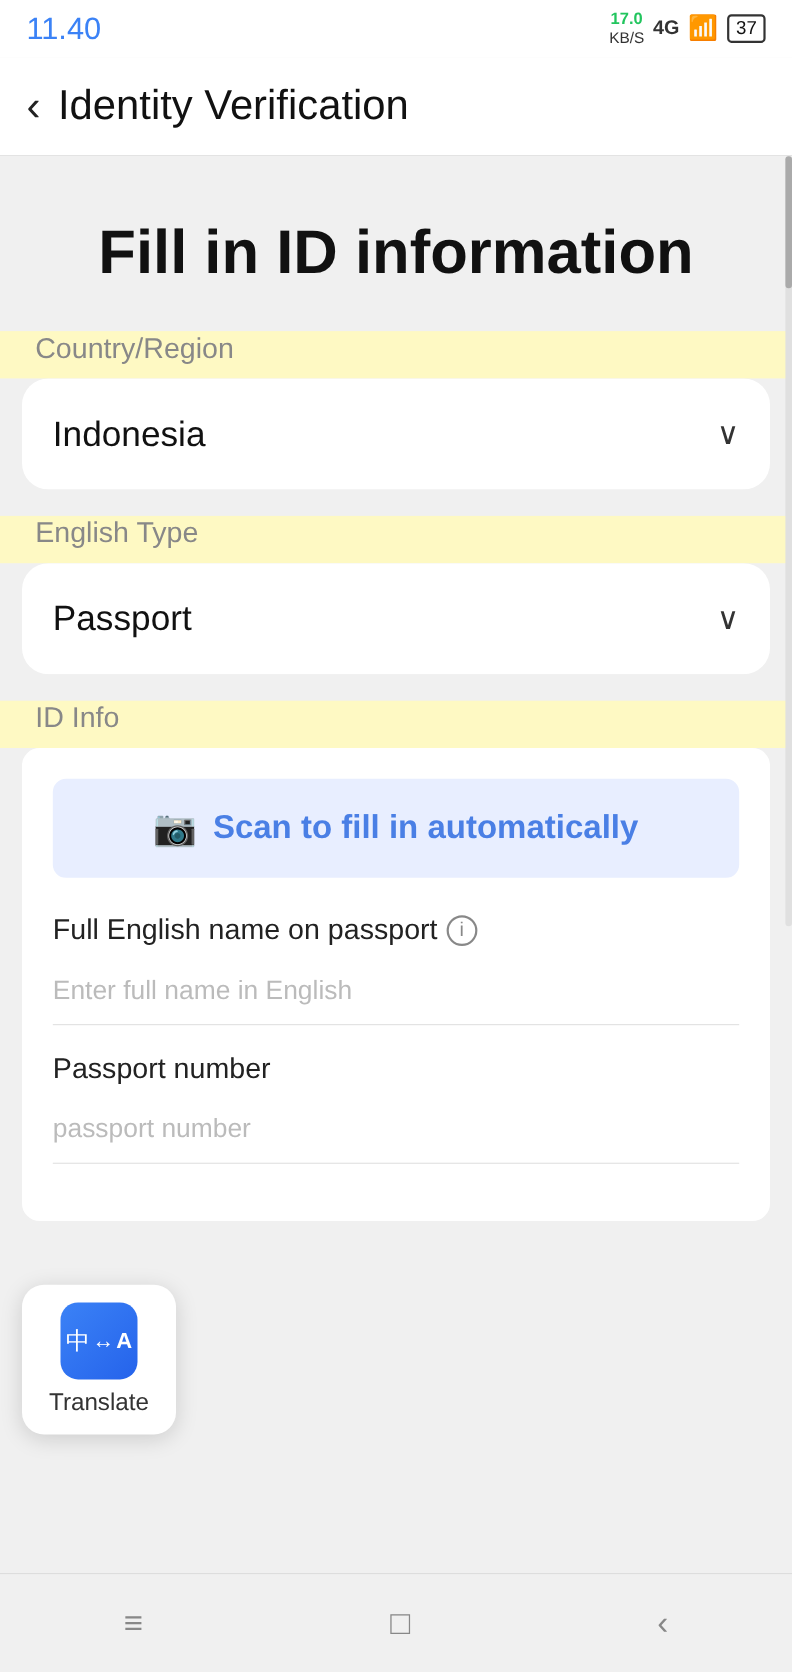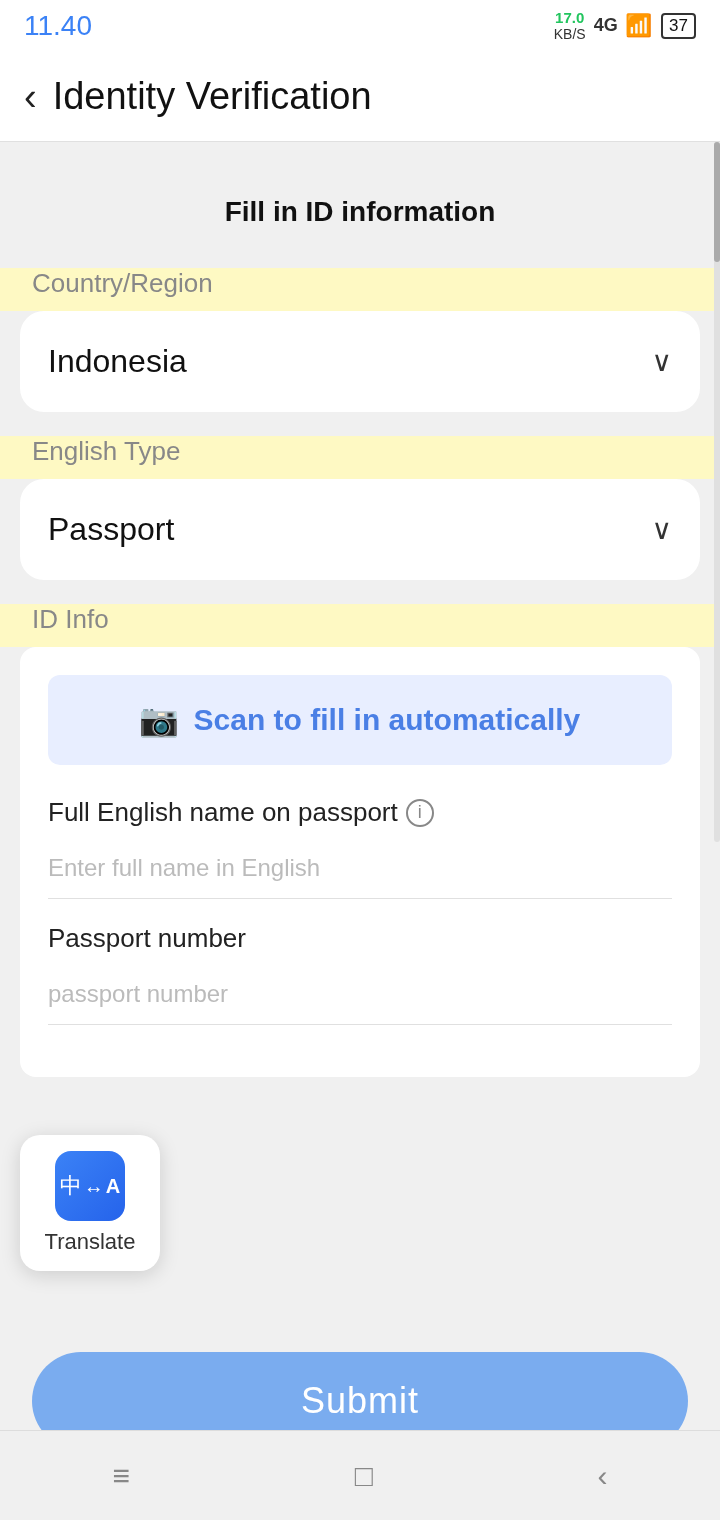--- a/index.html
+++ b/index.html
@@ -75,21 +75,21 @@
       padding: 0 0 180px 0;
     }
 
     
     .page-heading {
       background: #f0f0f0;
       text-align: center;
       padding: 54px 32px 40px;
     }
     .page-heading h1 {
-      font-size: 28px;
+      font-size: 56px;
       font-weight: 700;
       color: #111;
     }
 
     
     .section-label {
       font-size: 26px;
       color: #888;
       padding: 0 32px 12px 32px;
       background: #fef9c3;
@@ -381,21 +381,20 @@
   <div class="translate-widget">
     <div class="translate-icon-box">
       <span style="font-size:22px;">中</span>
       <span style="font-size:20px;margin:0 2px;">↔</span>
       <span style="font-size:20px;font-weight:bold;">A</span>
     </div>
     <span class="translate-text">Translate</span>
   </div>
 
   <div class="bottom-area">
-    <button class="submit-btn">Submit</button>
     <div class="customer-center-link">Customer Center</div>
   </div>
 
   <div class="nav-bar">
     <span class="nav-icon">≡</span>
     <span class="nav-icon">□</span>
     <span class="nav-icon">‹</span>
   </div>
 
 </div>

